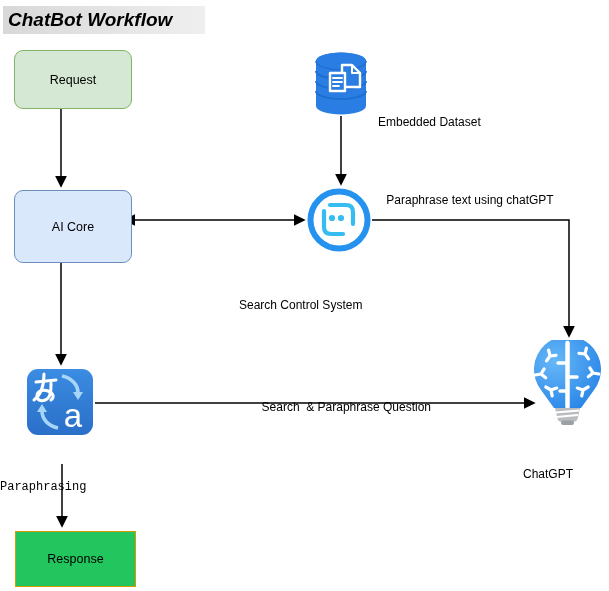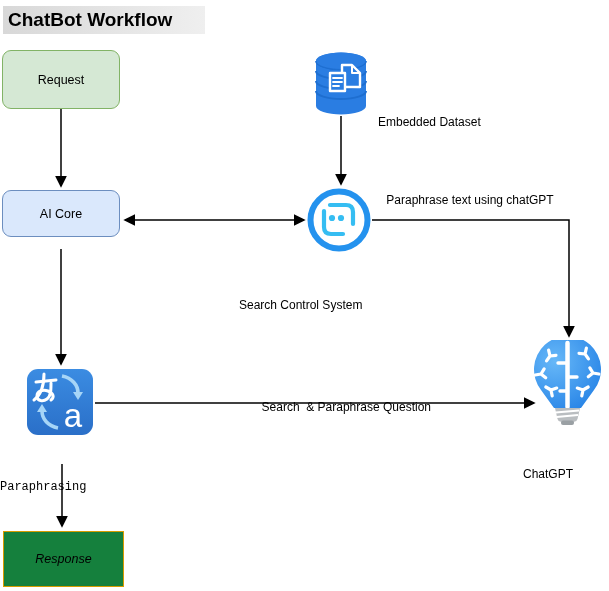--- a/index.html
+++ b/index.html
@@ -2,30 +2,30 @@
 <html><head>
 <meta charset="utf-8">
 <style>
   html,body{margin:0;padding:0;background:#fff;}
   .canvas{
     position:relative;width:609px;height:591px;background:#ffffff;overflow:hidden;
     font-family:"Liberation Sans","DejaVu Sans",sans-serif;color:#000;
   }
   .edges{position:absolute;left:0;top:0;width:609px;height:591px;pointer-events:none;}
   .node{position:absolute;display:flex;align-items:center;justify-content:center;
-        box-sizing:border-box;font-size:12.5px;}
+        box-sizing:border-box;font-size:12.5px;margin-left:12px;}
   .title{
     position:absolute;left:3px;top:6px;width:202px;height:28px;
     background:linear-gradient(to right,#d8d8d8,#efefef);
-    font-size:19px;font-weight:bold;line-height:28px;padding-left:5px;box-sizing:border-box;
+    font-size:19px;font-weight:bold;line-height:28px;padding-left:5px;box-sizing:border-box;font-style:italic;
   }
   .box{border:1px solid;}
   .request{left:2px;top:50px;width:118px;height:59px;background:#d5e8d4;border-color:#82b366;border-radius:9px;}
-  .aicore{left:2px;top:190px;width:118px;height:47px;background:#dae8fc;border-color:#6c8ebf;border-radius:9px;}
-  .response{left:3px;top:531px;width:121px;height:56px;background:#15803d;border-color:#d79b00;border-width:1.5px;font-style:italic;}
+  .aicore{left:2px;top:190px;width:118px;height:73px;background:#dae8fc;border-color:#6c8ebf;border-radius:9px;}
+  .response{left:3px;top:531px;width:121px;height:56px;background:#22c55e;border-color:#d79b00;border-width:1.5px;}
   .icon-node{position:absolute;}
   .lbl{position:absolute;font-size:12px;line-height:14px;white-space:nowrap;margin-top:36px;}
   .lbl.center{text-align:left;}
   .edge-lbl{position:absolute;font-size:12px;line-height:15px;text-align:center;white-space:pre;}
 </style>
 </head>
 <body>
 
 <div class="canvas">
 

